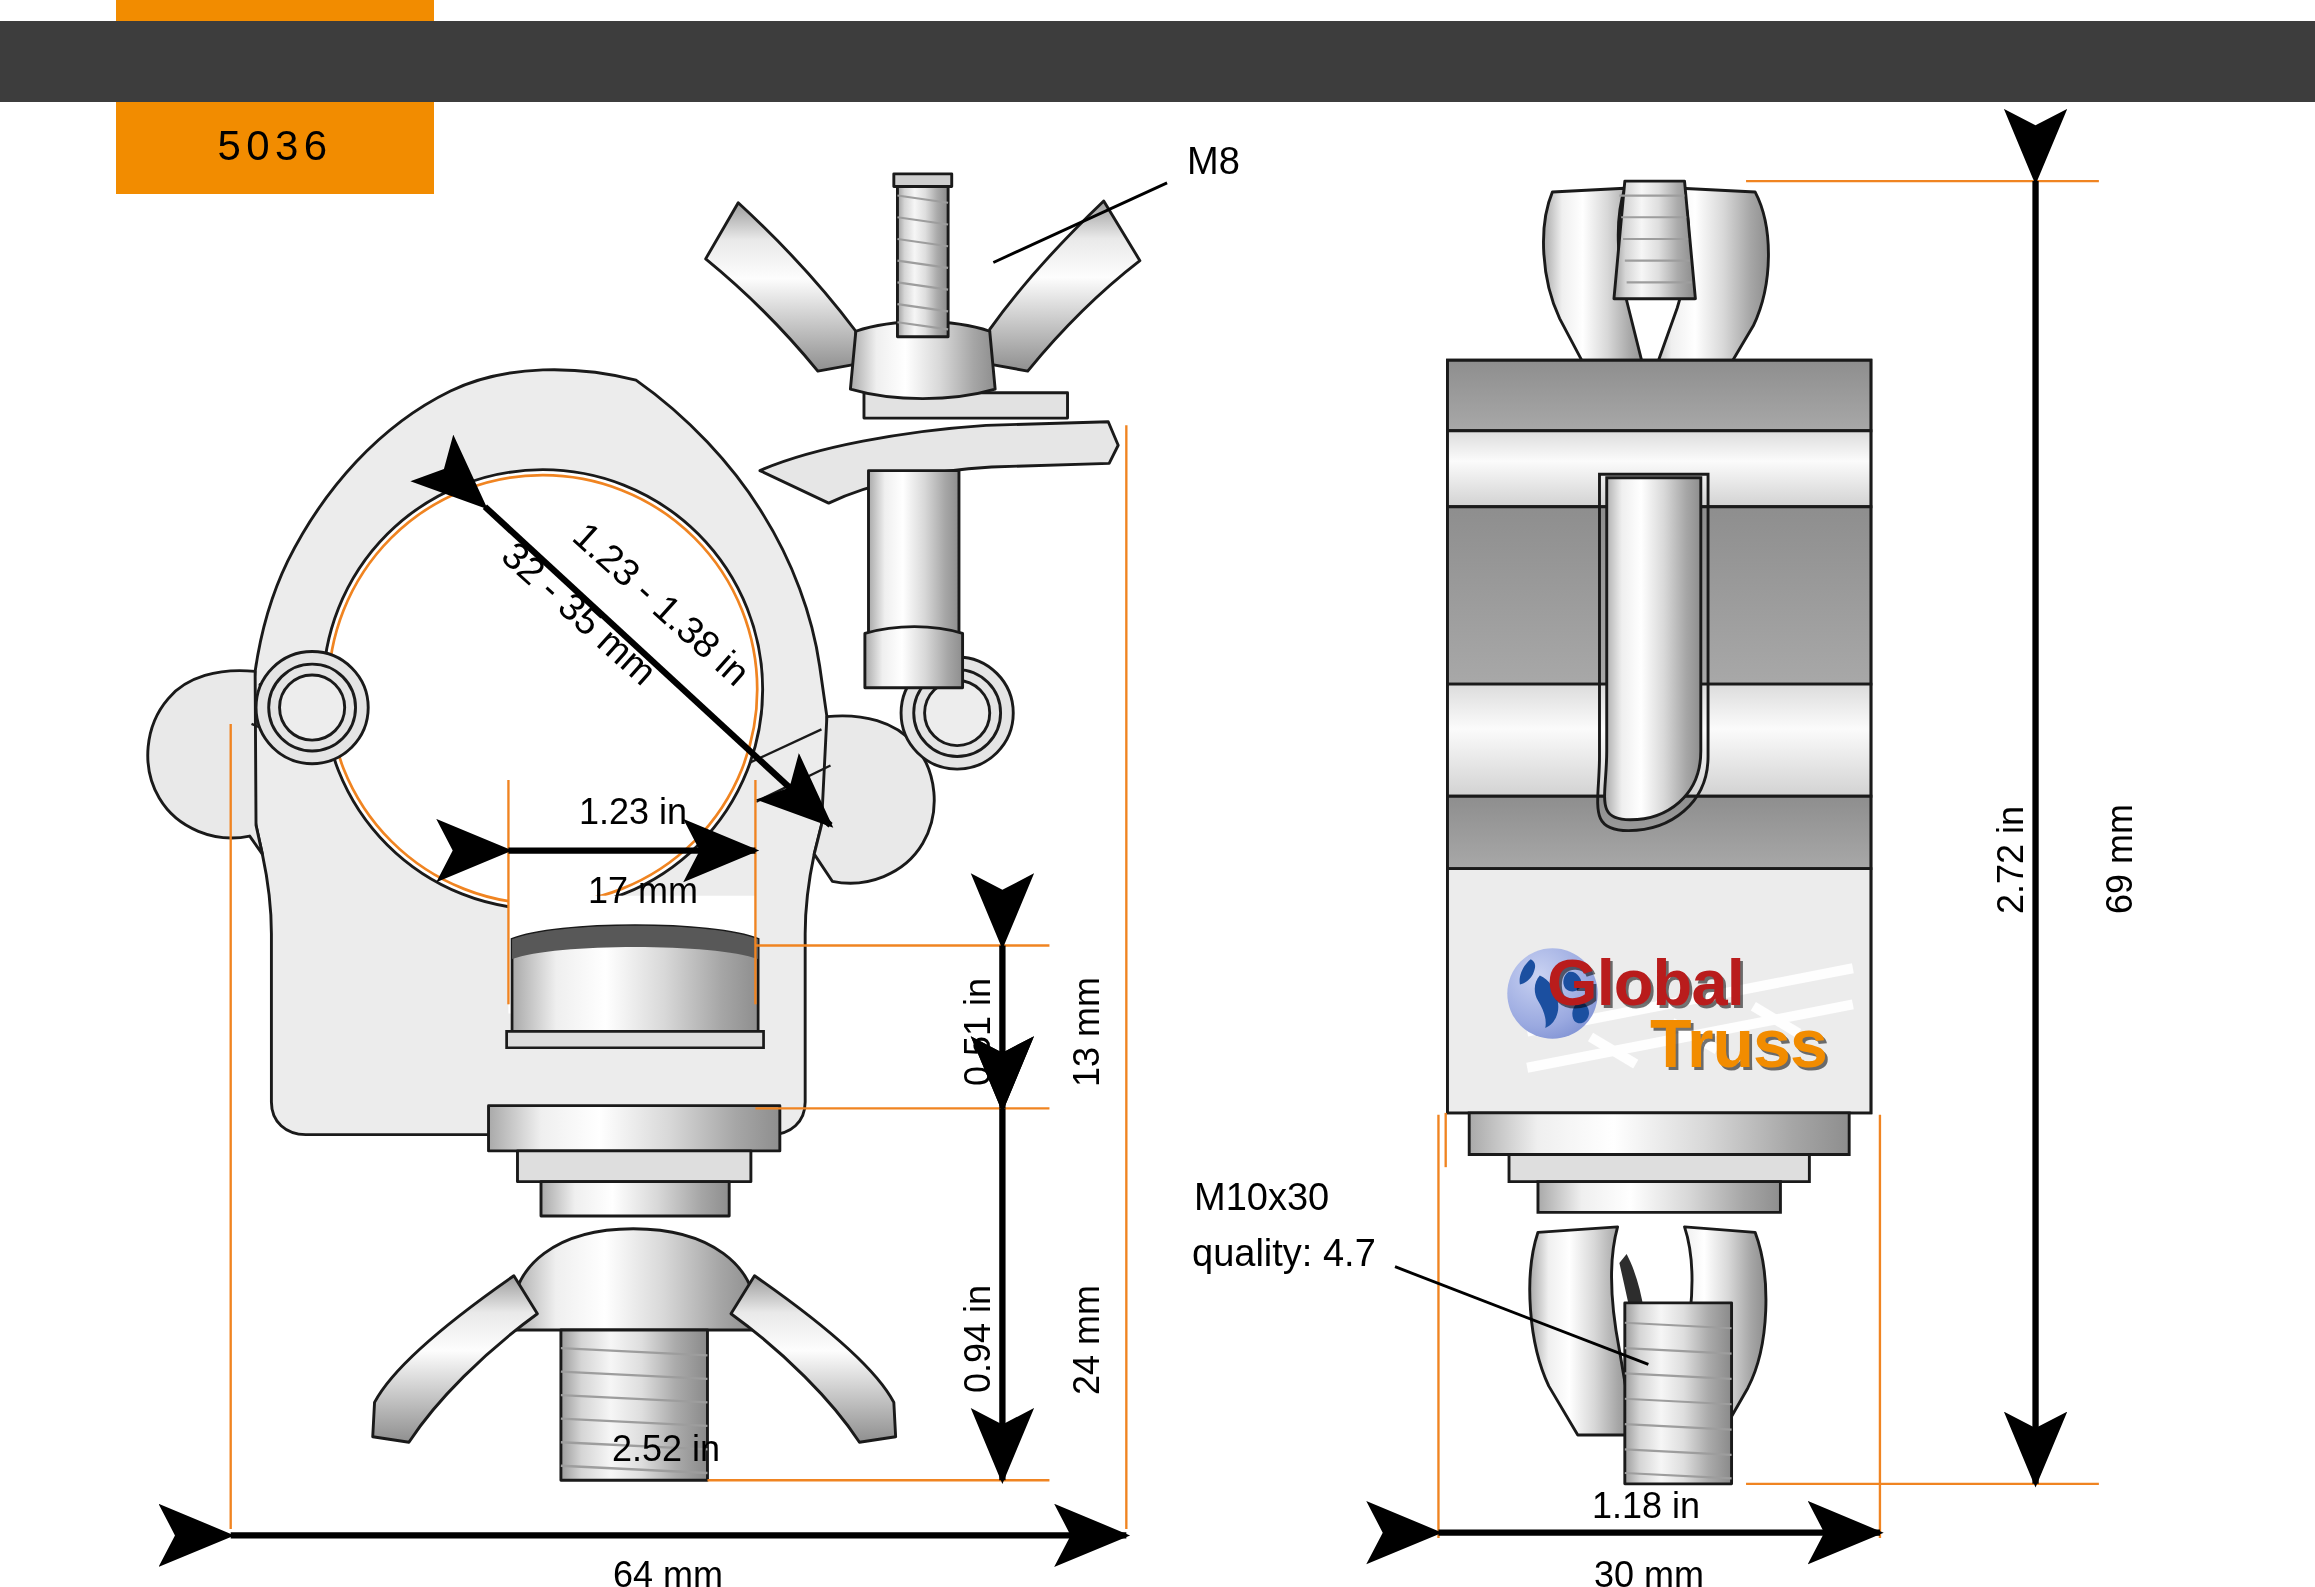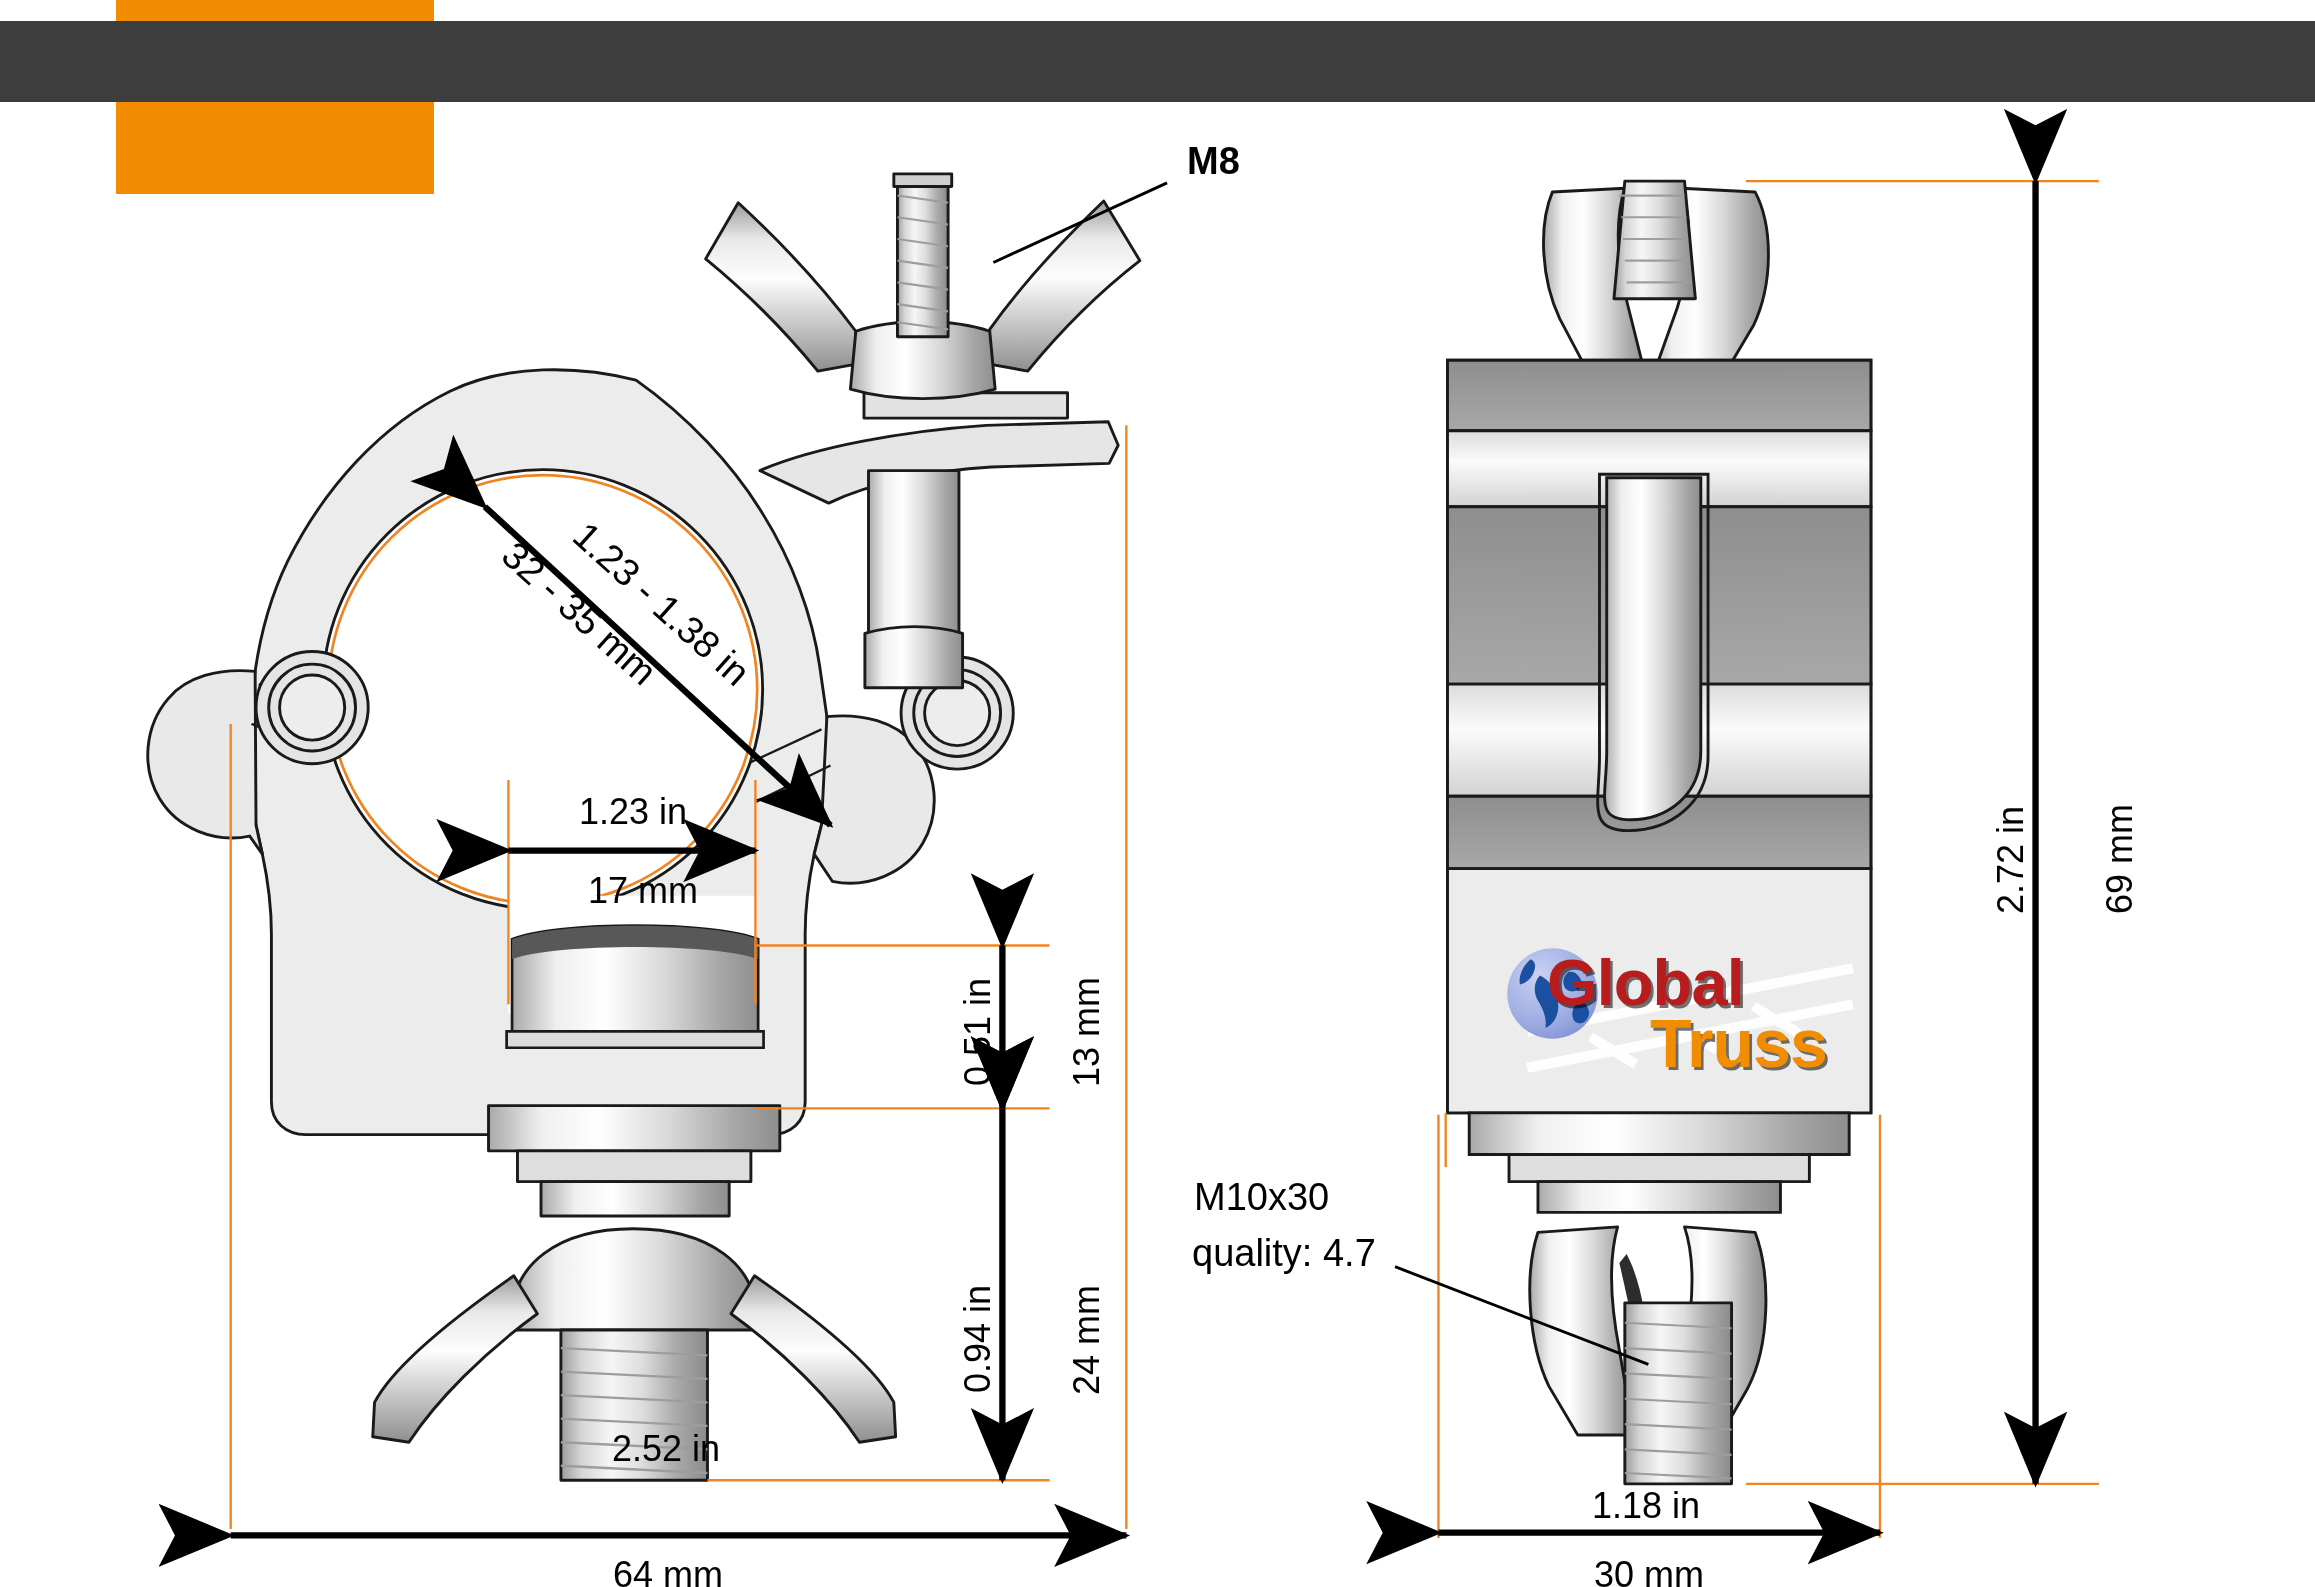--- a/index.html
+++ b/index.html
@@ -28,20 +28,21 @@
   svg{position:absolute;left:0;top:0;overflow:visible;}
   .noev{pointer-events:none;}
 </style>
 </head>
 <body>
 
 <div class="stage">
 
   <div id="orange-block"></div>
   <div id="dark-bar"></div>
+  <div id="part-number">5036</div>
 
   <svg width="2316" height="1588" class="noev" viewBox="0 0 2560 1755">
     <defs>
       <linearGradient id="gMetalV" x1="0" y1="0" x2="1" y2="0">
         <stop offset="0%" stop-color="#a9a9a9"></stop>
         <stop offset="18%" stop-color="#efefef"></stop>
         <stop offset="38%" stop-color="#ffffff"></stop>
         <stop offset="62%" stop-color="#d8d8d8"></stop>
         <stop offset="85%" stop-color="#a6a6a6"></stop>
         <stop offset="100%" stop-color="#8e8e8e"></stop>
@@ -355,21 +356,21 @@
       </g>
     </svg>
     <div style="position:absolute;left:56px;top:12.7px;font-size:65px;font-weight:700;
                 color:#b91c1c;letter-spacing:-0.9px;
                 text-shadow:2.7px 2.7px 0 rgba(0,0,0,0.55);">Global</div>
     <div style="position:absolute;left:159px;top:72px;font-size:68px;font-weight:700;
                 color:#f28c00;letter-spacing:-0.9px;
                 text-shadow:2.7px 2.7px 0 rgba(0,0,0,0.55);">Truss</div>
   </div>
 
-  <div class="lbl" style="left:1187px;top:140px;font-weight:bold;">M8</div>
+  <div class="lbl" style="left:1187px;top:140px;">M8</div>
 
   <div class="rotwrap" style="left:559px;top:552px;transform:rotate(42deg);">
     <div style="font-size:38px;color:#000;white-space:nowrap;position:absolute;
                 left:0;top:-51px;">1.23 - 1.38 in</div>
     <div style="font-size:38px;color:#000;white-space:nowrap;position:absolute;
                 left:-40px;top:11px;">32 - 35 mm</div>
   </div>
 
   <div class="dim" style="left:579px;top:791px;">1.23 in</div>
   <div class="dim" style="left:588px;top:870px;">17 mm</div>

